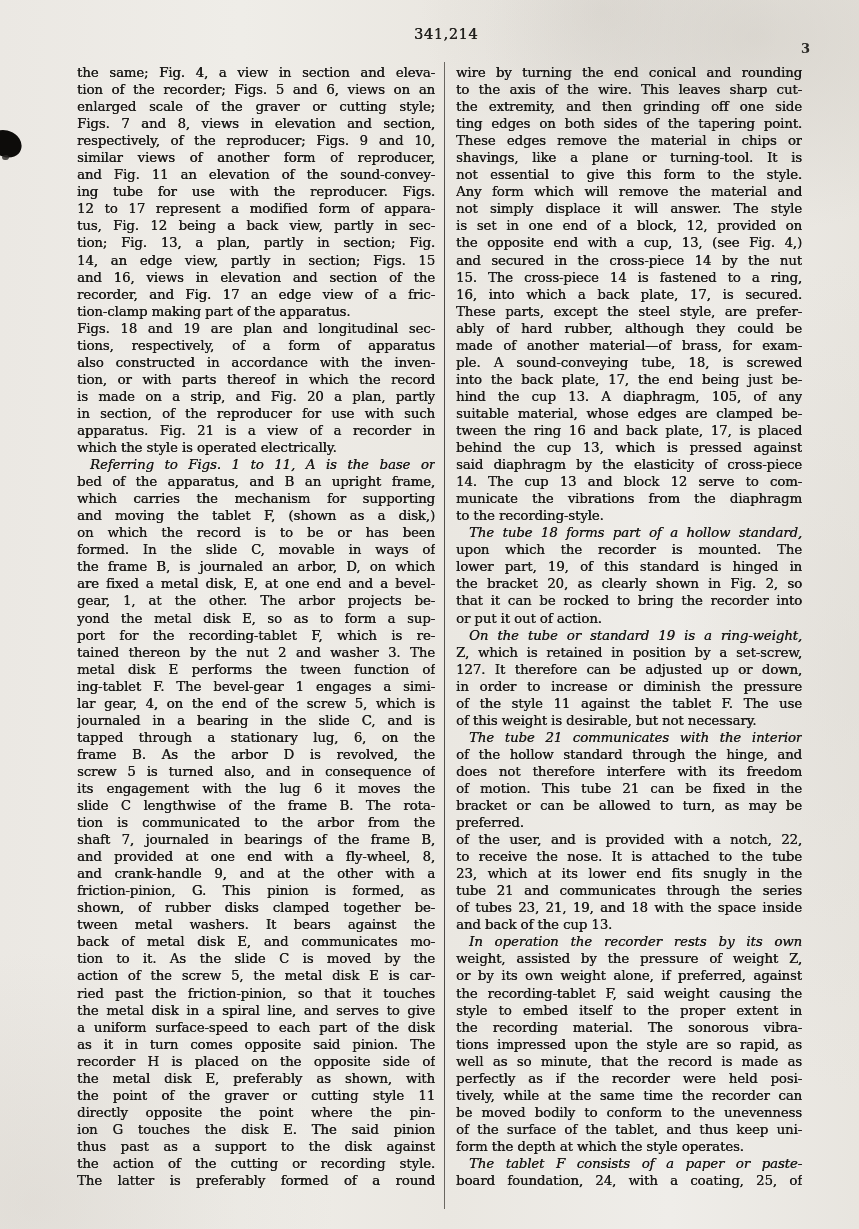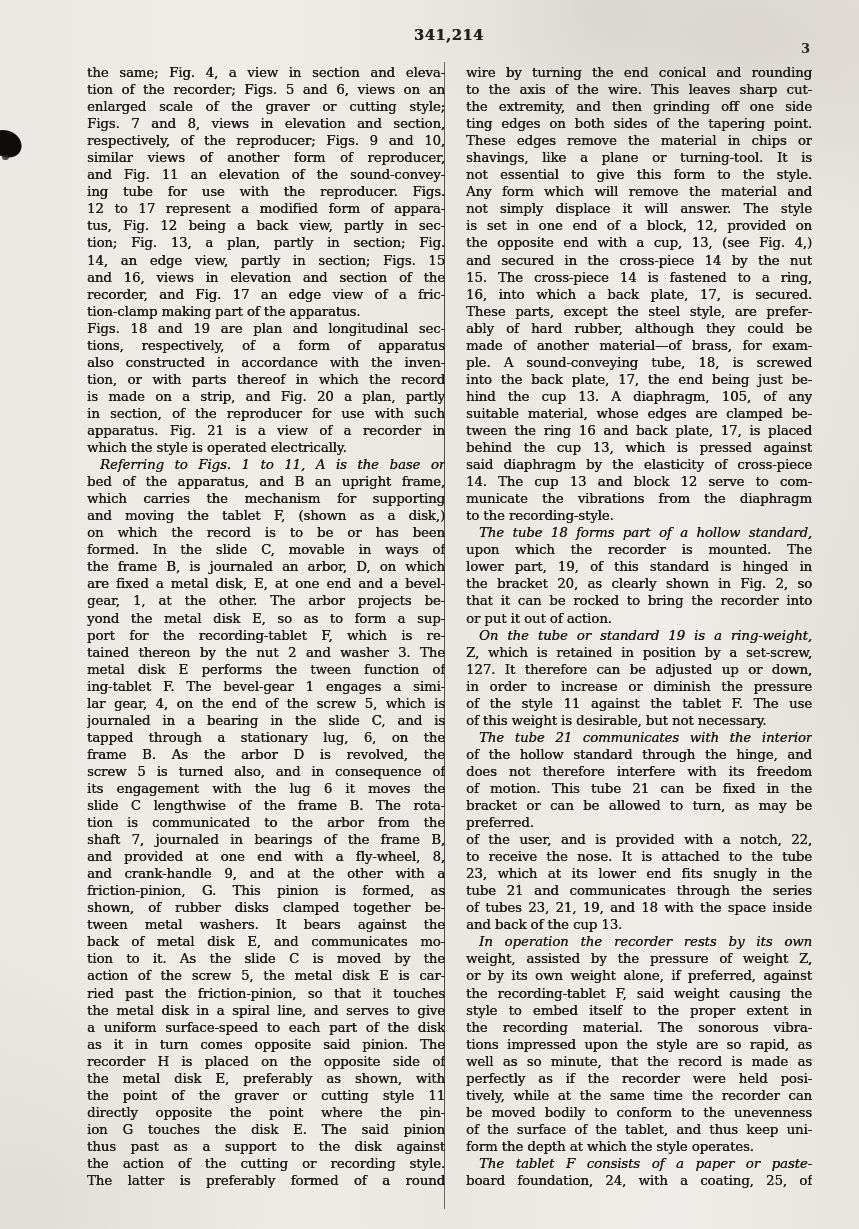--- a/index.html
+++ b/index.html
@@ -12,36 +12,35 @@
       radial-gradient(ellipse 420px 300px at 88% 3%, rgba(198,193,184,.45), transparent 65%),
       radial-gradient(ellipse 300px 260px at 70% 1%, rgba(200,195,187,.38), transparent 60%),
       radial-gradient(ellipse 500px 420px at 4% 98%, rgba(206,201,193,.35), transparent 60%),
       radial-gradient(ellipse 260px 600px at 100% 55%, rgba(222,219,213,.5), transparent 70%),
       linear-gradient(90deg,#ebe8e3 0%,#efede8 28%,#eae7e1 52%,#efede9 78%,#e8e5df 100%);
     font-family:"DejaVu Serif","Liberation Serif",serif;
     color:#1c1b19;
   }
   .patent-number{
     position:absolute;left:414px;top:26px;
-    font-size:14.5px;font-weight:bold;letter-spacing:.6px;
+    font-size:14.5px;font-weight:normal;letter-spacing:.6px;
     color:#21201d;
     text-shadow:.3px 0 0 currentColor;
     text-align:right;
   }
   .page-number{
     position:absolute;left:801px;top:41px;
     font-size:13px;font-weight:bold;color:#2a2925;
   }
   .column{
     position:absolute;top:64px;
     font-size:13.3px;
     line-height:17.06px;
     letter-spacing:-0.1px;
     text-shadow:.3px 0 0 currentColor;
-    margin-left:10px;
   }
   .col-left{left:77px;width:358px;}
   .col-right{left:456px;width:346px;}
   .line{
     position:relative;
     height:17.06px;
     overflow:hidden;
     text-align:justify;
     text-align-last:justify;
     white-space:normal;

